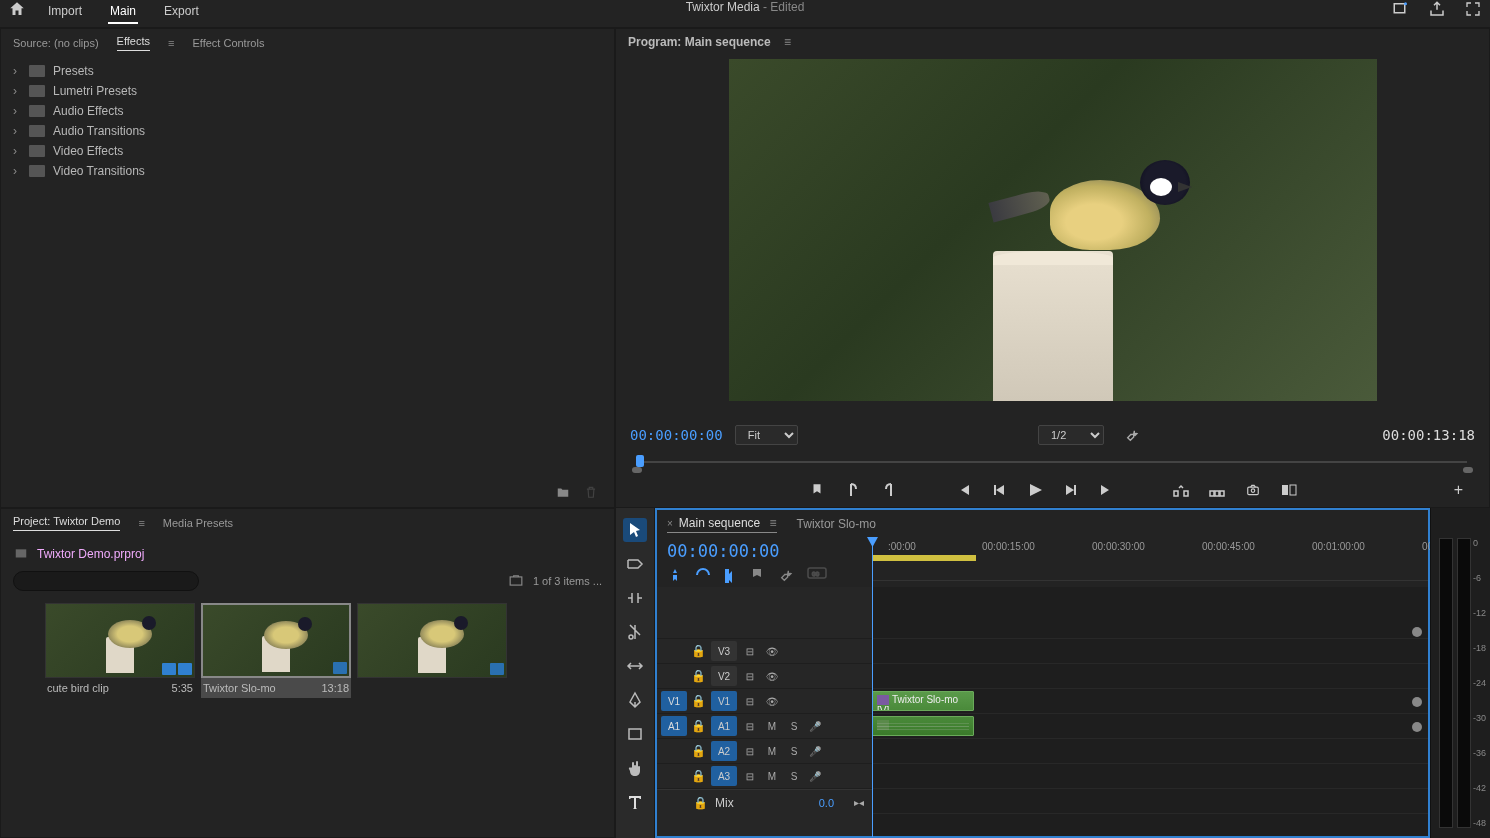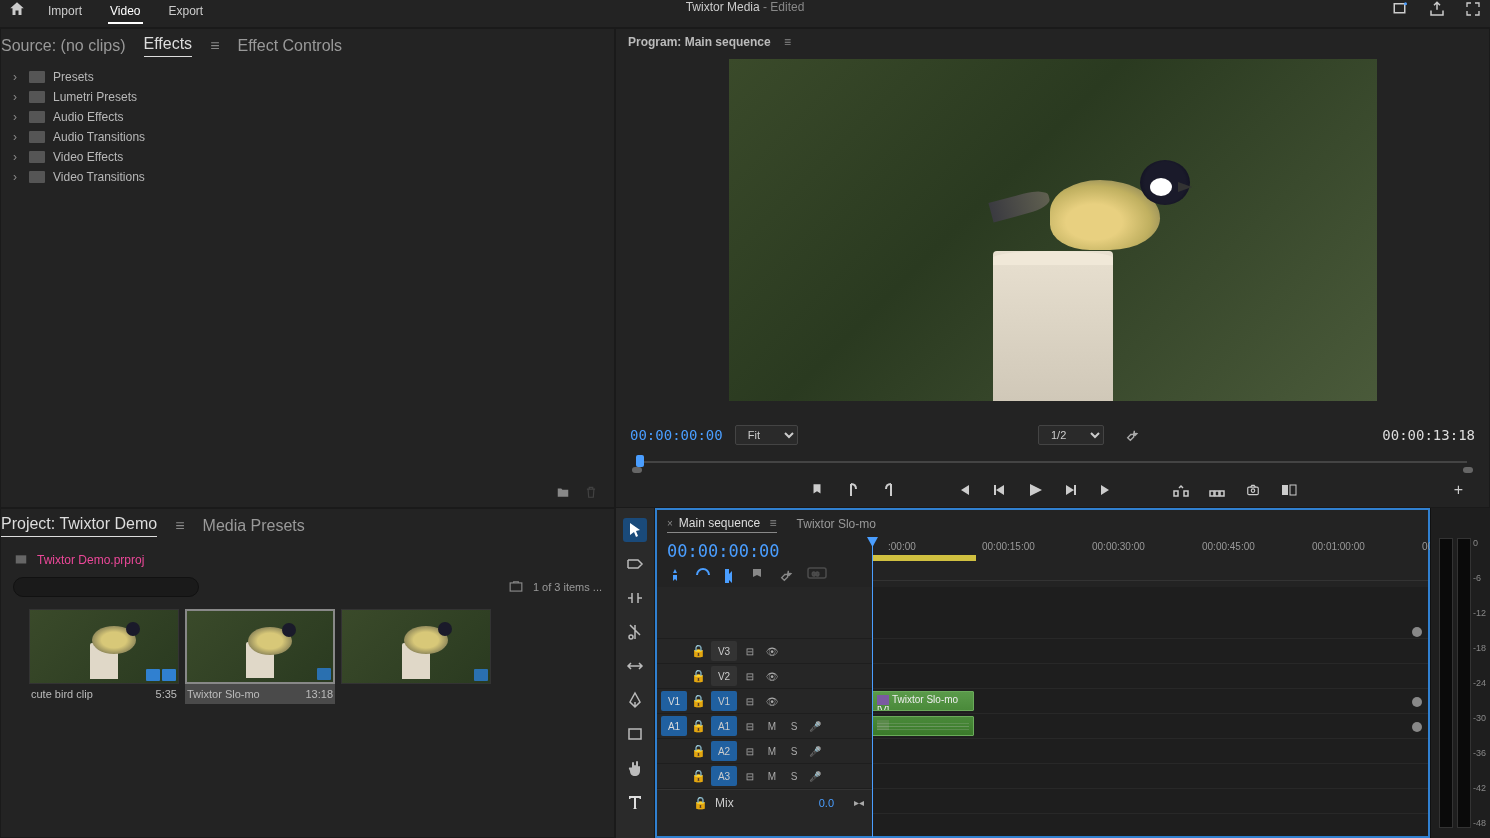--- a/index.html
+++ b/index.html
@@ -12,21 +12,21 @@
 .title-center { position:absolute; left:50%; transform:translateX(-50%); color:#ccc;}
 .title-center .edited { color:#888;}
 .top-right { position:absolute; right:8px; display:flex; gap:18px; align-items:center;}
 .icon-btn { width:18px; height:18px; cursor:pointer; display:inline-flex; align-items:center; justify-content:center;}
 
 .main-grid { display:grid; grid-template-columns:615px 875px; grid-template-rows:480px 330px; height:810px;}
 .panel { background:#232323; border:1px solid #1a1a1a;}
 
 
 .effects-panel { display:flex; flex-direction:column;}
-.panel-tabs { display:flex; gap:18px; padding:6px 0; align-items:center; font-size:16px;}
+.panel-tabs { display:flex; gap:18px; padding:6px 12px; align-items:center; font-size:11px;}
 .ptab { cursor:pointer; color:#999;}
 .ptab.active { color:#ddd; border-bottom:1px solid #ddd; padding-bottom:3px;}
 .menu-dots { color:#888;}
 .search-row { display:flex; align-items:center; padding:4px 10px; gap:6px;}
 .search-input { flex:1; background:#1a1a1a; border:1px solid #111; border-radius:10px; padding:3px 20px 3px 8px; color:#ccc; font-size:11px; position:relative;}
 .search-icons { display:flex; gap:6px;}
 .badge-ic { width:20px; height:16px; background:#3a3a3a; border-radius:2px; display:flex; align-items:center; justify-content:center; font-size:8px; color:#888;}
 .tree { padding:4px 8px;}
 .tree-item { display:flex; align-items:center; gap:8px; padding:3px 4px; cursor:pointer;}
 .tree-item .chev { width:8px; color:#888;}
@@ -58,24 +58,24 @@
 .scrub-handle-l { position:absolute; top:14px; left:2px; width:10px; height:6px; background:#666; border-radius:3px;}
 .scrub-handle-r { position:absolute; top:14px; right:2px; width:10px; height:6px; background:#666; border-radius:3px;}
 .transport { display:flex; justify-content:center; gap:18px; padding:4px 0; align-items:center;}
 .transport .tbtn { width:18px; height:18px; cursor:pointer; color:#ccc; display:flex; align-items:center; justify-content:center;}
 .transport .spacer { width:20px;}
 .add-btn { position:absolute; right:12px; color:#ccc; font-size:16px;}
 
 
 .project-panel { display:flex; flex-direction:column;}
 .proj-body { padding:6px 10px;}
-.proj-file { display:flex; align-items:center; gap:8px; padding:4px 2px; color:#ec4899;}
+.proj-file { display:flex; align-items:center; gap:8px; padding:4px 2px; color:#f0abfc;}
 .proj-search-row { display:flex; align-items:center; padding:6px 2px; gap:8px;}
 .proj-count { margin-left:auto; color:#999; font-size:11px;}
-.bins { display:flex; flex-wrap:wrap; gap:6px; padding:6px 18px;}
+.bins { display:flex; flex-wrap:wrap; gap:6px; padding:6px 18px;margin-left:16px;}
 .bin-item { width:150px;}
 .bin-thumb { width:150px; height:75px; background:linear-gradient(135deg,#3a4a2a,#2a3a20); position:relative; border:1px solid #333;}
 .bin-thumb.selected { border:2px solid #888; background-color:#555;}
 .bin-thumb .mini-stump { position:absolute; left:50%; bottom:4px; transform:translateX(-50%); width:28px; height:36px; background:#e0d8c8; border-radius:2px 2px 0 0;}
 .bin-thumb .mini-bird { position:absolute; left:42%; top:22%; width:44px; height:28px; background:radial-gradient(ellipse,#d8c878 40%,#505040 100%); border-radius:50%;}
 .bin-thumb .mini-bird::after { content:''; position:absolute; right:-4px; top:-4px; width:14px; height:14px; background:#1a1a2a; border-radius:50%;}
 .bin-badges { position:absolute; bottom:2px; right:2px; display:flex; gap:2px;}
 .bin-badge { width:14px; height:12px; background:#3080d0; border-radius:1px;}
 .bin-label { display:flex; justify-content:space-between; padding:4px 2px; font-size:11px; color:#bbb;}
 .bin-item.selected .bin-label { background:#4a4a4a;}
@@ -137,21 +137,21 @@
 <body>
 
 <div class="topbar">
   <span class="home-icon icon-btn">
     <svg width="18" height="18" viewBox="0 0 24 24" fill="#ccc">
         <path d="M12 3l9 8h-3v9h-4v-6h-4v6H6v-9H3z"></path>
       </svg>
   </span>
   <div class="workspace-tabs">
     <span class="ws-tab">Import</span>
-    <span class="ws-tab active">Video</span>
+    <span class="ws-tab active">Main</span>
     <span class="ws-tab">Export</span>
   </div>
   <div class="title-center">
     <span>Twixtor Media</span>
     <span class="edited">- Edited</span>
   </div>
   <div class="top-right">
     <span class="icon-btn">
         <svg width="18" height="18" viewBox="0 0 24 24" fill="none" stroke="#ccc" stroke-width="2">
           <rect x="3" y="5" width="14" height="12"></rect>

